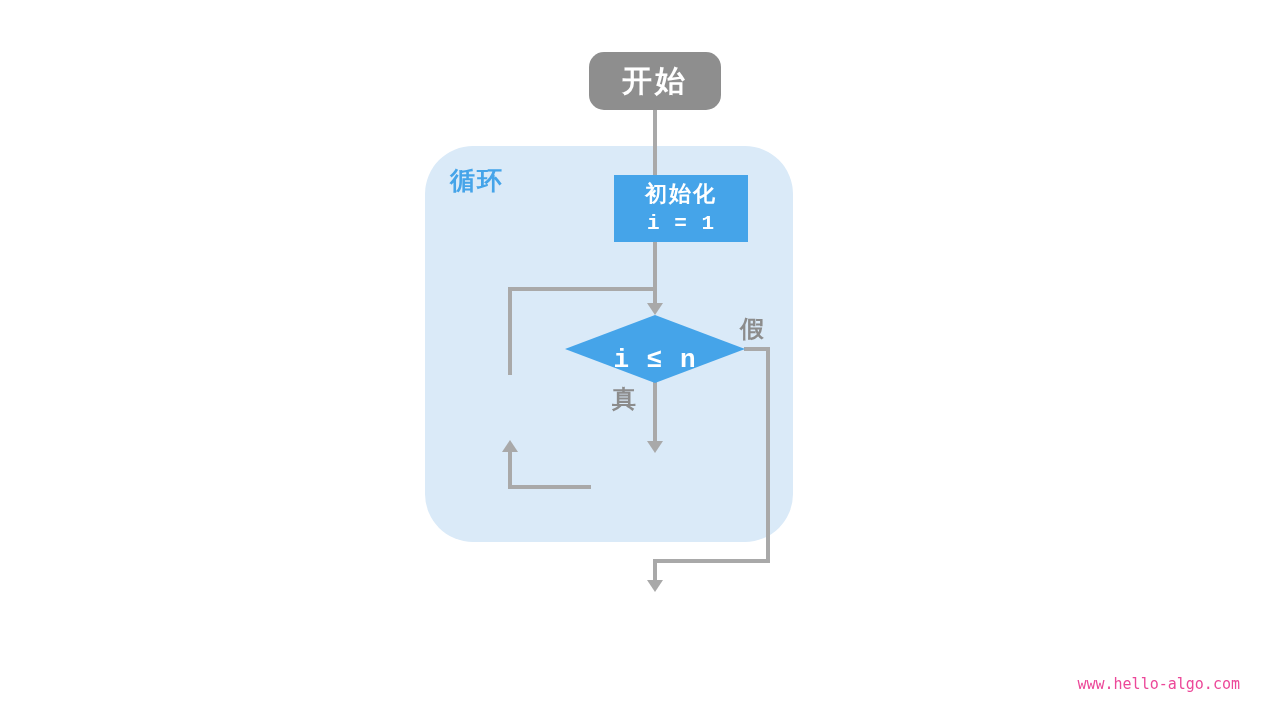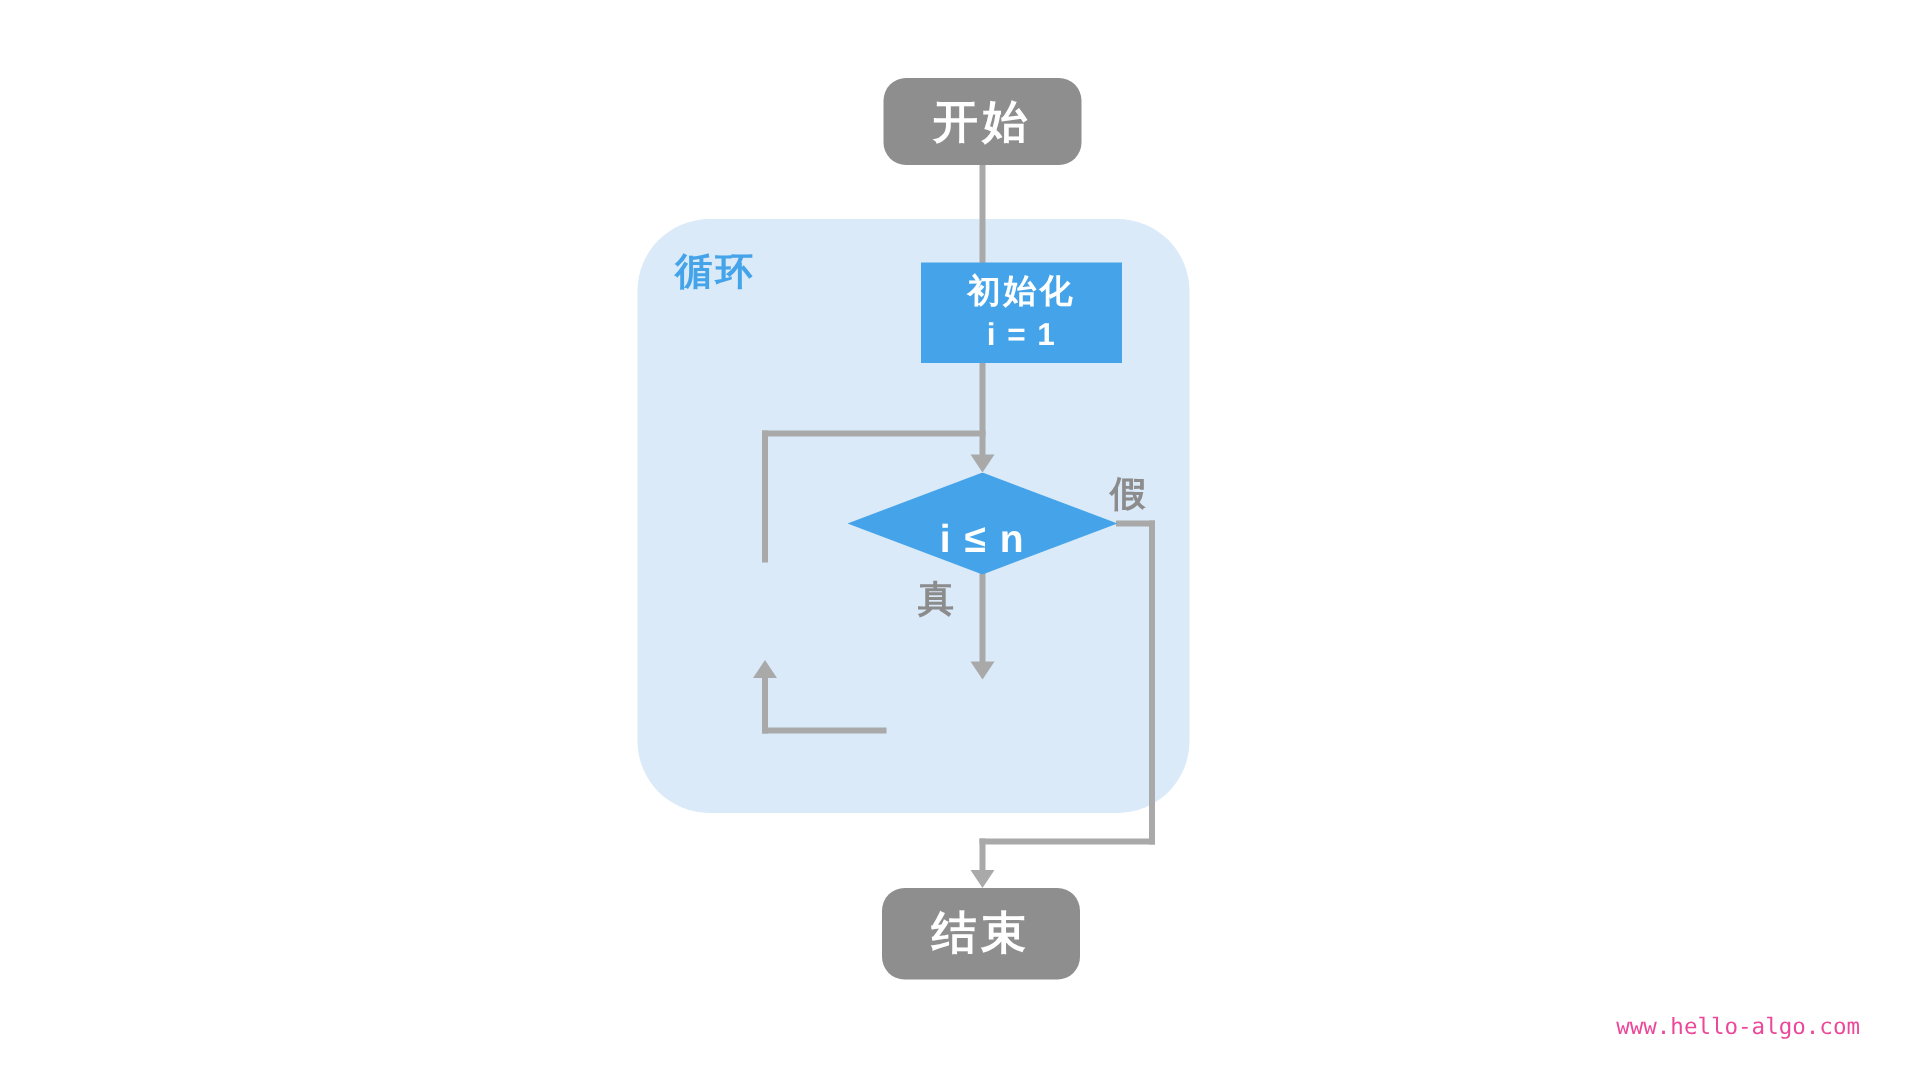--- a/index.html
+++ b/index.html
@@ -57,21 +57,21 @@
     letter-spacing: 3px;
   }
   .process {
     background: var(--node-blue, #45A4E9);
     font-size: 22px;
     font-weight: 600;
     letter-spacing: 2px;
     line-height: 30px;
   }
   .process .code, .diamond .code {
-    font-family: Liberation Sans, sans-serif;
+    font-family: Liberation Mono, monospace;
     font-weight: bold;
     letter-spacing: 1px;
     font-size: 21px;
   }
   .task {
     background: var(--node-green, #8CBE7E);
     font-size: 24px;
     font-weight: 600;
     letter-spacing: 3px;
   }
@@ -130,19 +130,16 @@
     <span>初始化</span>
     <span class="code">i = 1</span>
   </div>
 
   <div class="node diamond" style="left:565px; top:315px; width:180px; height:68px;">
     <span class="code">i ≤ n</span>
   </div>
 
 
 
-  <div class="node terminal" style="left:588px; top:592px; width:132px; height:61px;">
-    <span>结束</span>
-  </div>
 
   <div class="watermark">www.hello-algo.com</div>
 
 </div>
 
 </body></html>

